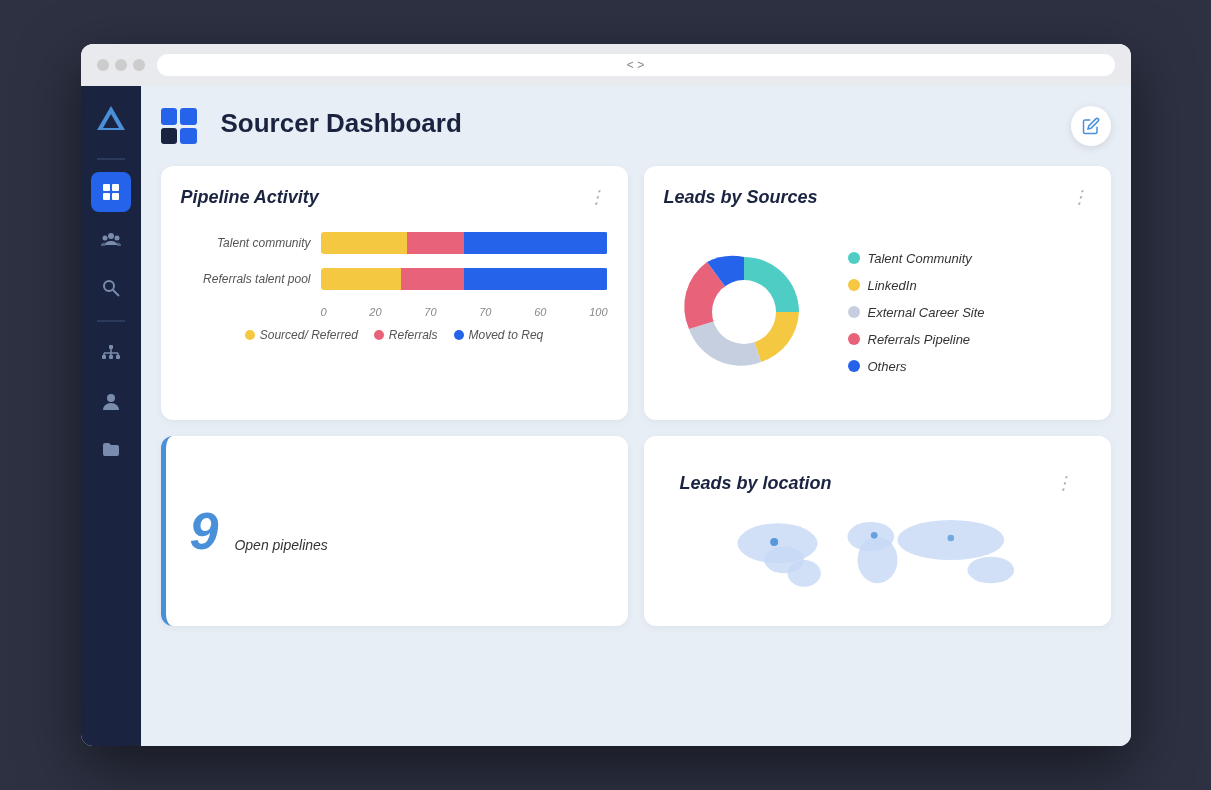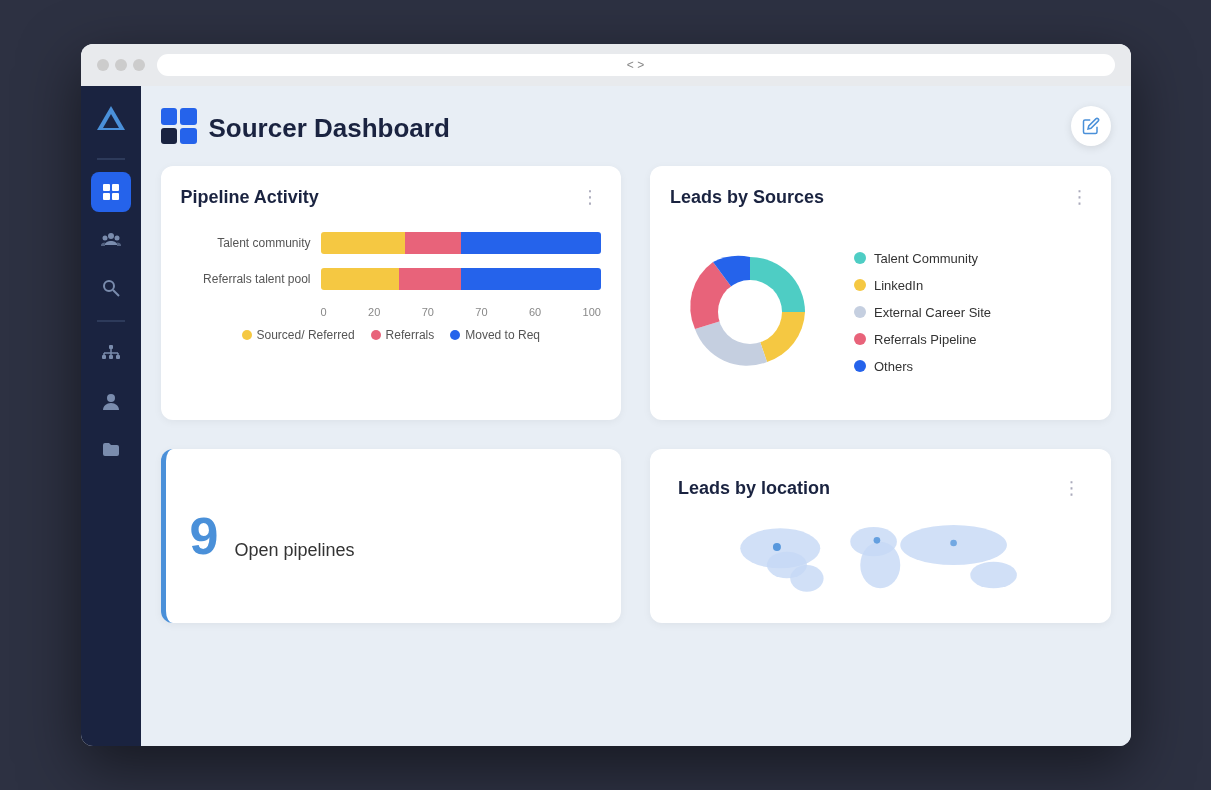--- a/index.html
+++ b/index.html
@@ -114,22 +114,22 @@
     
     .page-header {
       display: flex;
       align-items: center;
       justify-content: space-between;
       margin-bottom: 20px;
     }
 
     .page-header-left {
       display: flex;
-      align-items: flex-end;
-      gap: 12px;
+      align-items: flex-start;
+      gap: 24px;
     }
 
     .header-icon {
       width: 36px;
       height: 36px;
       display: grid;
       grid-template-columns: 1fr 1fr;
       gap: 3px;
     }
 
@@ -160,21 +160,22 @@
       align-items: center;
       justify-content: center;
       box-shadow: 0 2px 8px rgba(0,0,0,0.1);
       color: #4a90d9;
     }
 
     
     .dashboard-grid {
       display: grid;
       grid-template-columns: 1fr 1fr;
-      gap: 29px;
+      gap: 16px;
+      font-style: italic;
     }
 
     
     .card {
       background: white;
       border-radius: 12px;
       padding: 20px;
       box-shadow: 0 2px 8px rgba(0,0,0,0.05);
     }
 
@@ -319,31 +320,31 @@
     }
 
     .pipeline-number {
       font-size: 52px;
       font-weight: 700;
       color: #4a90d9;
       line-height: 1;
     }
 
     .pipeline-label {
-      font-size: 18px;
+      font-size: 14px;
       color: #333;
       font-weight: 500;
       margin-top: 28px;
     }
 
     
     .location-card {
       background: white;
       border-radius: 12px;
-      padding: 28px;
+      padding: 36px;
       box-shadow: 0 2px 8px rgba(0,0,0,0.05);
     }
 
     .map-placeholder {
       width: 100%;
       height: 80px;
       margin-top: 10px;
       position: relative;
       overflow: hidden;
     }

